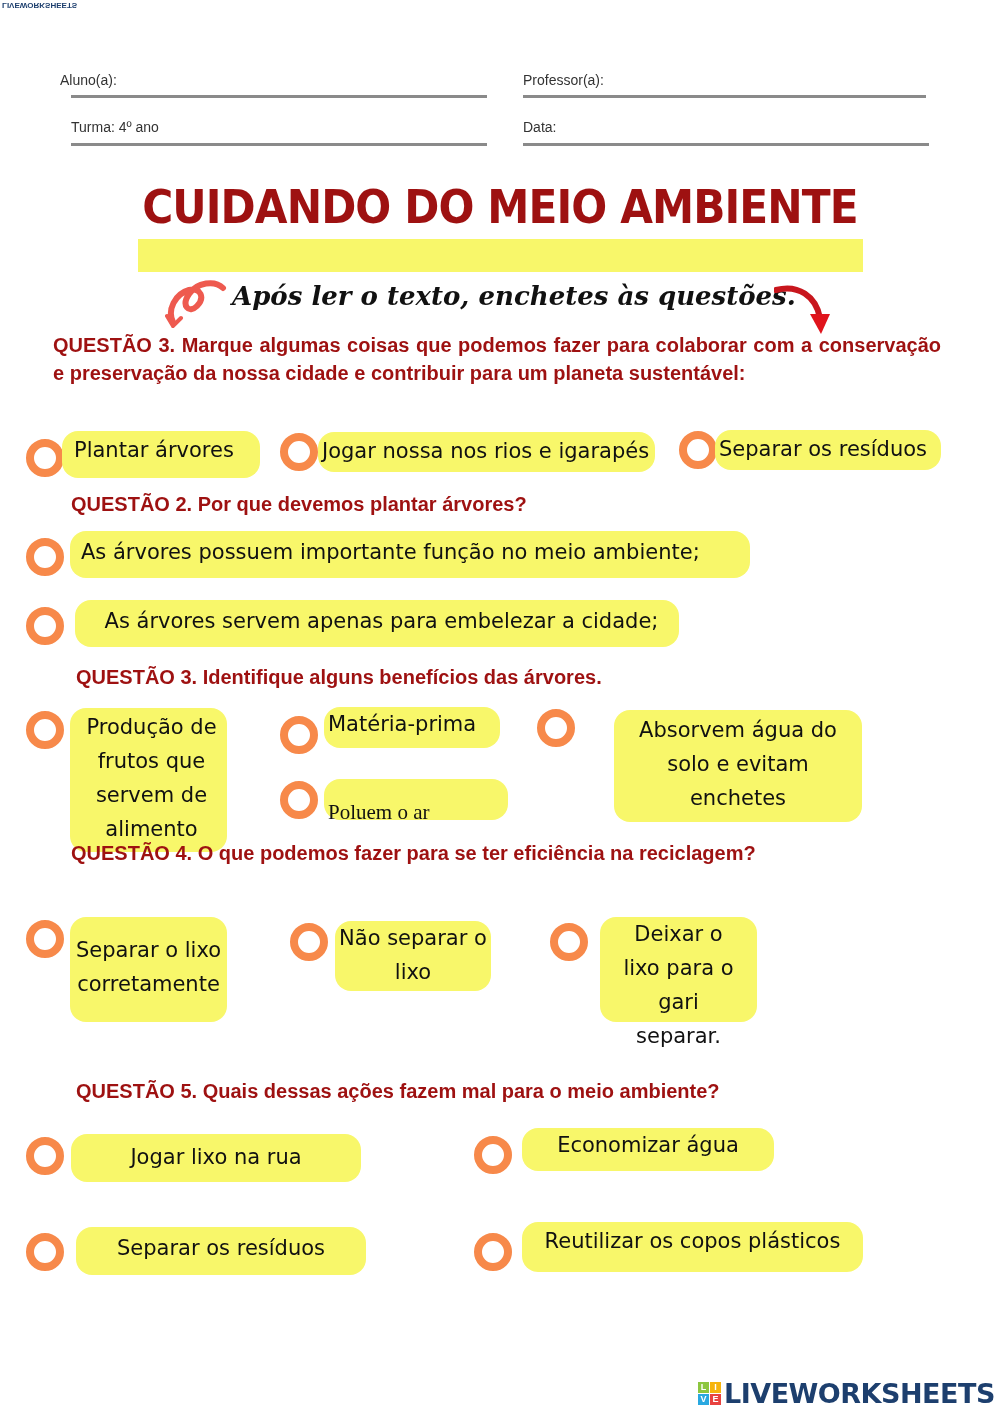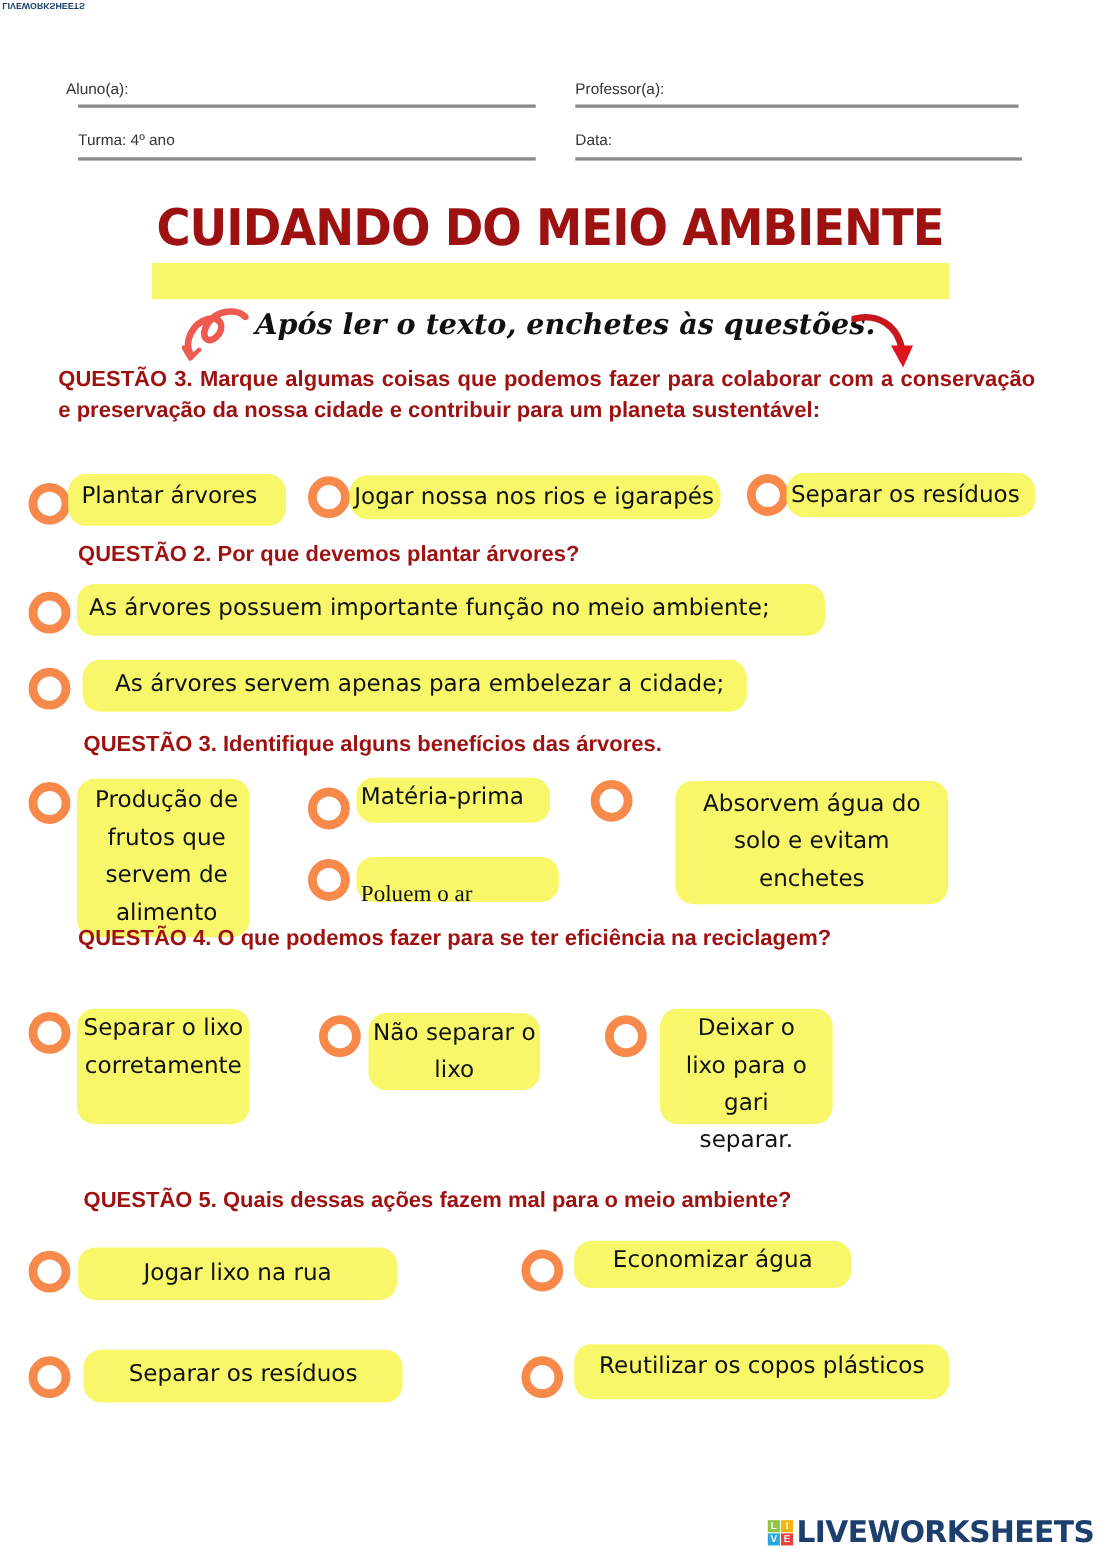--- a/index.html
+++ b/index.html
@@ -67,21 +67,21 @@
 <div class="abs opt c" style="left:70px;top:708px;width:157px;height:144px;padding:2px 4px 0 10px;">Produção de frutos que servem de alimento</div>
 <div class="abs radio" style="left:280px;top:716px;"></div>
 <div class="abs opt" style="left:324px;top:707px;width:176px;height:41px;padding:0 0 0 4px;">Matéria-prima</div>
 <div class="abs radio" style="left:280px;top:781px;"></div>
 <div class="abs opt" style="left:324px;top:779px;width:184px;height:41px;padding:16px 0 0 4px;font-family:Liberation Serif, serif;">Poluem o ar</div>
 <div class="abs radio" style="left:537px;top:709px;"></div>
 <div class="abs opt c" style="left:586px;top:710px;width:248px;height:112px;padding:3px 10px 0;margin-left:28px;">Absorvem água do solo e evitam enchetes</div>
 
 <div class="abs question" style="left:71px;top:839px;">QUESTÃO 4. O que podemos fazer para se ter eficiência na reciclagem?</div>
 <div class="abs radio" style="left:26px;top:920px;"></div>
-<div class="abs opt c" style="left:70px;top:917px;width:157px;height:105px;padding:0 2px;">Separar o lixo corretamente</div>
+<div class="abs opt c" style="left:70px;top:917px;width:157px;height:105px;padding:16px 2px;">Separar o lixo corretamente</div>
 <div class="abs radio" style="left:290px;top:923px;"></div>
 <div class="abs opt c" style="left:335px;top:921px;width:156px;height:70px;padding:0 4px;">Não separar o lixo</div>
 <div class="abs radio" style="left:550px;top:923px;"></div>
 <div class="abs opt c" style="left:600px;top:917px;width:157px;height:105px;padding:0 14px;">Deixar o lixo para o gari separar.</div>
 
 <div class="abs question" style="left:76px;top:1077px;">QUESTÃO 5. Quais dessas ações fazem mal para o meio ambiente?</div>
 <div class="abs radio" style="left:26px;top:1137px;"></div>
 <div class="abs opt c" style="left:71px;top:1134px;width:290px;height:48px;padding:6px 0 0;">Jogar lixo na rua</div>
 <div class="abs radio" style="left:474px;top:1136px;"></div>
 <div class="abs opt c" style="left:522px;top:1128px;width:252px;height:43px;padding:0;">Economizar água</div>

